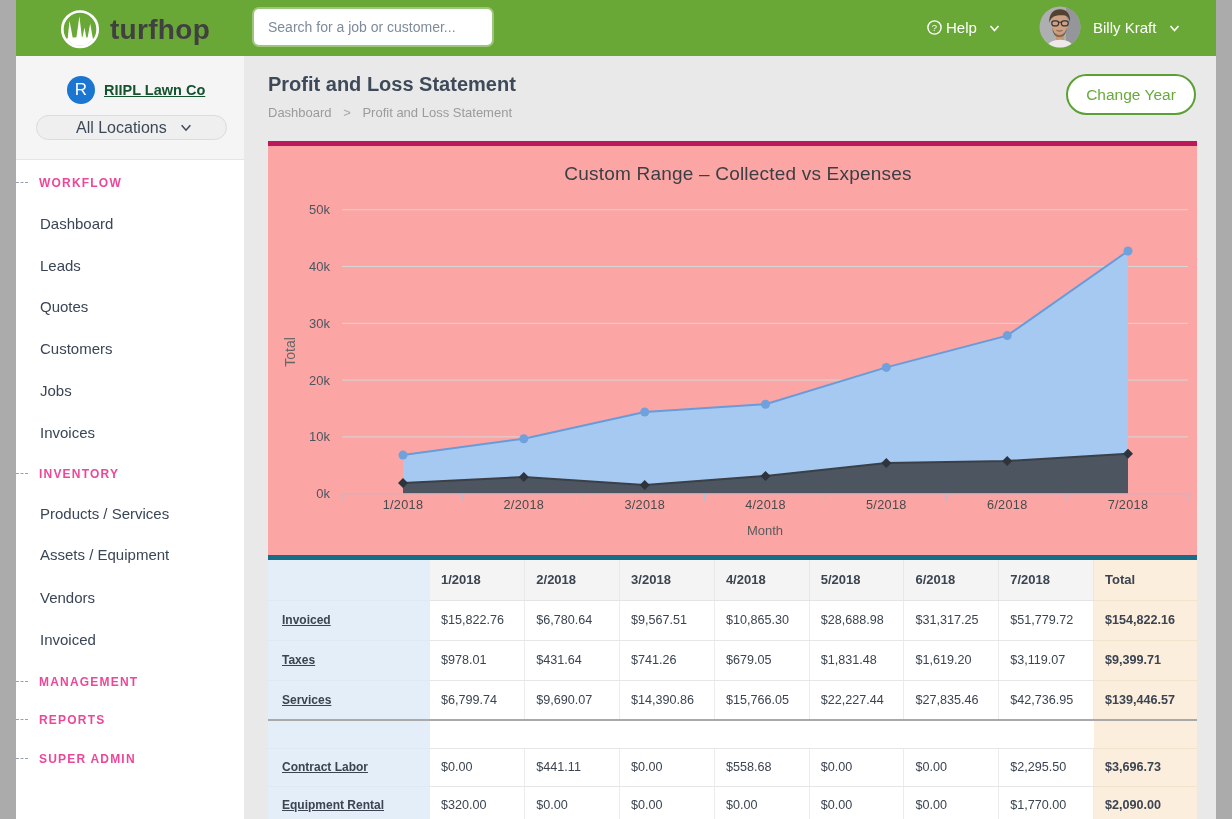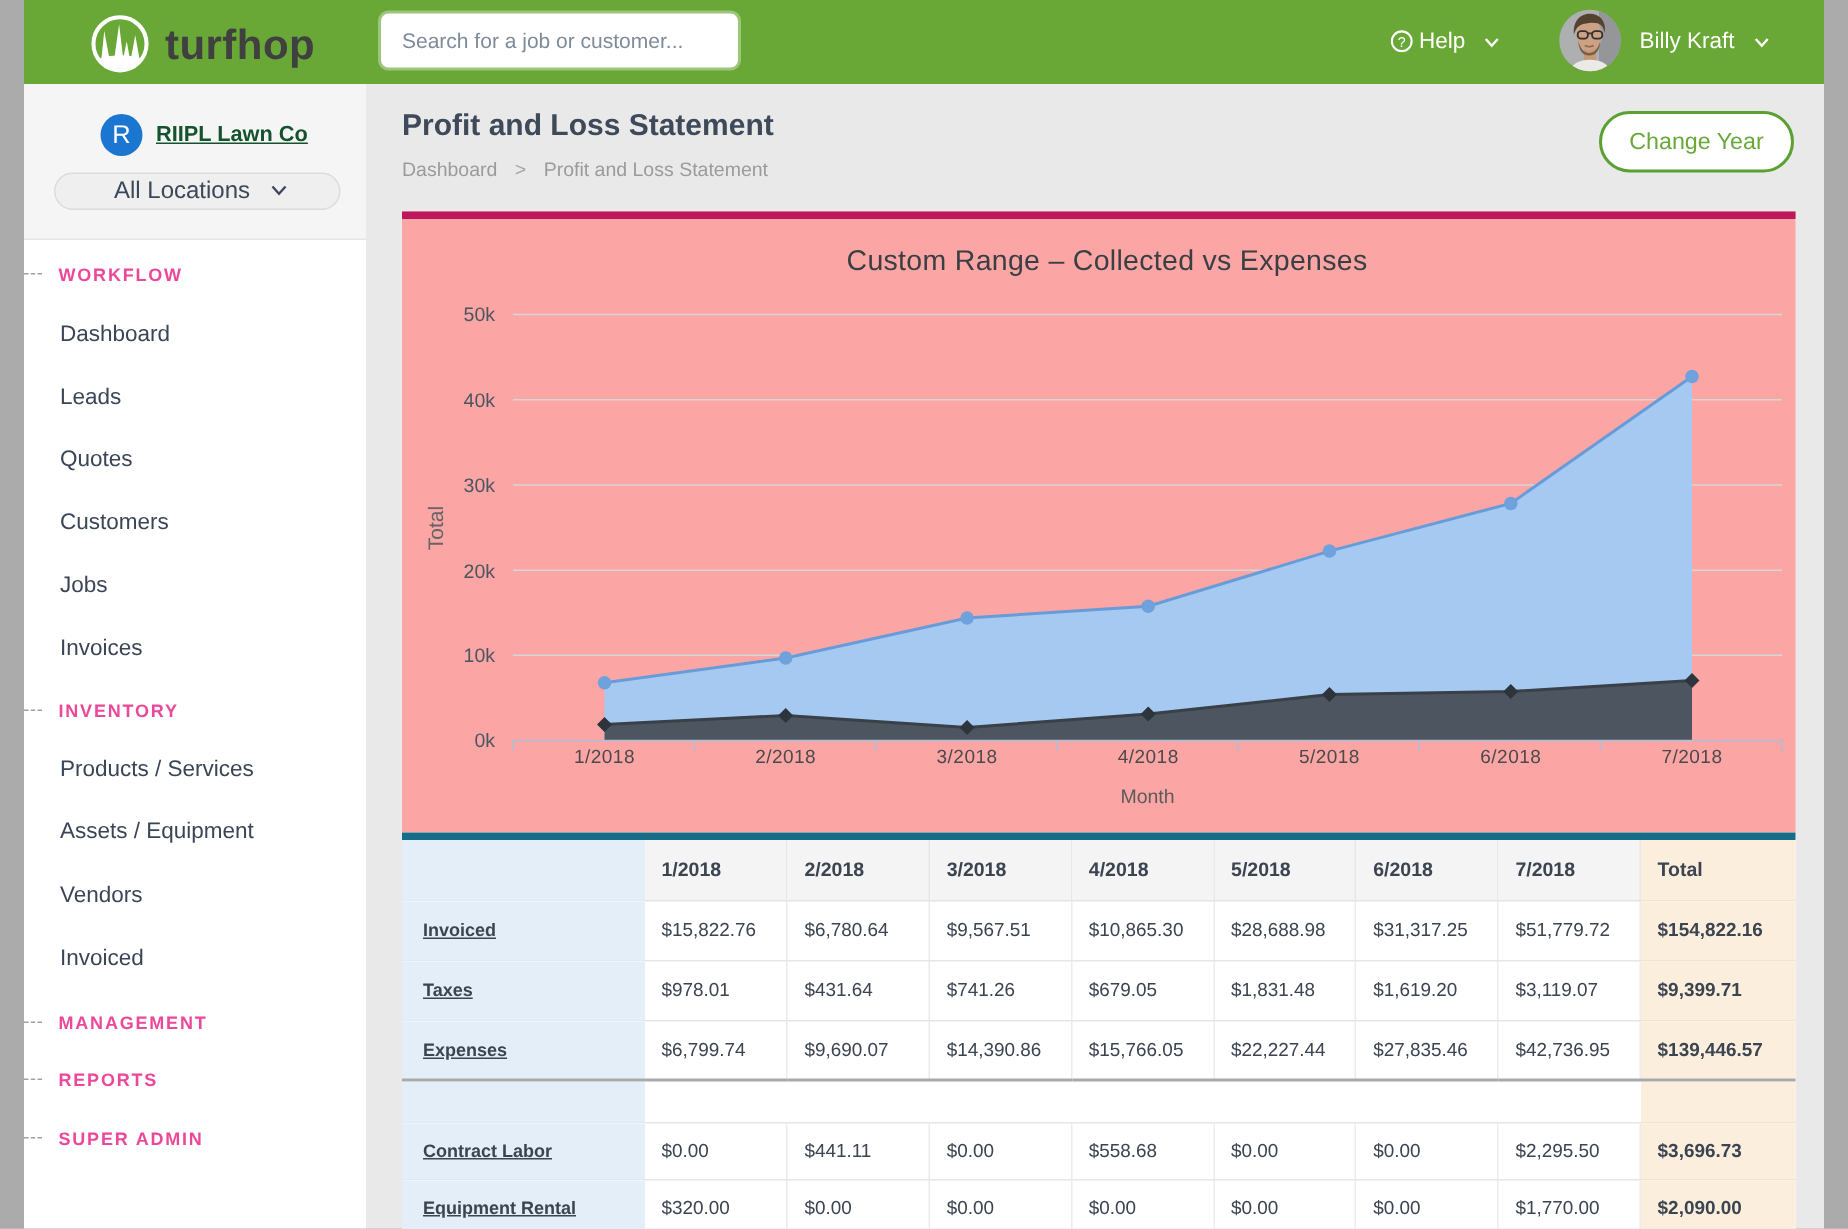--- a/index.html
+++ b/index.html
@@ -258,21 +258,21 @@
             <td>$978.01</td>
             <td>$431.64</td>
             <td>$741.26</td>
             <td>$679.05</td>
             <td>$1,831.48</td>
             <td>$1,619.20</td>
             <td>$3,119.07</td>
             <td class="tot">$9,399.71</td>
           </tr>
       <tr class="drow sep">
-            <td class="lbl">Expenses</td>
+            <td class="lbl">Services</td>
             <td>$6,799.74</td>
             <td>$9,690.07</td>
             <td>$14,390.86</td>
             <td>$15,766.05</td>
             <td>$22,227.44</td>
             <td>$27,835.46</td>
             <td>$42,736.95</td>
             <td class="tot">$139,446.57</td>
           </tr>
       <tr class="erow">

